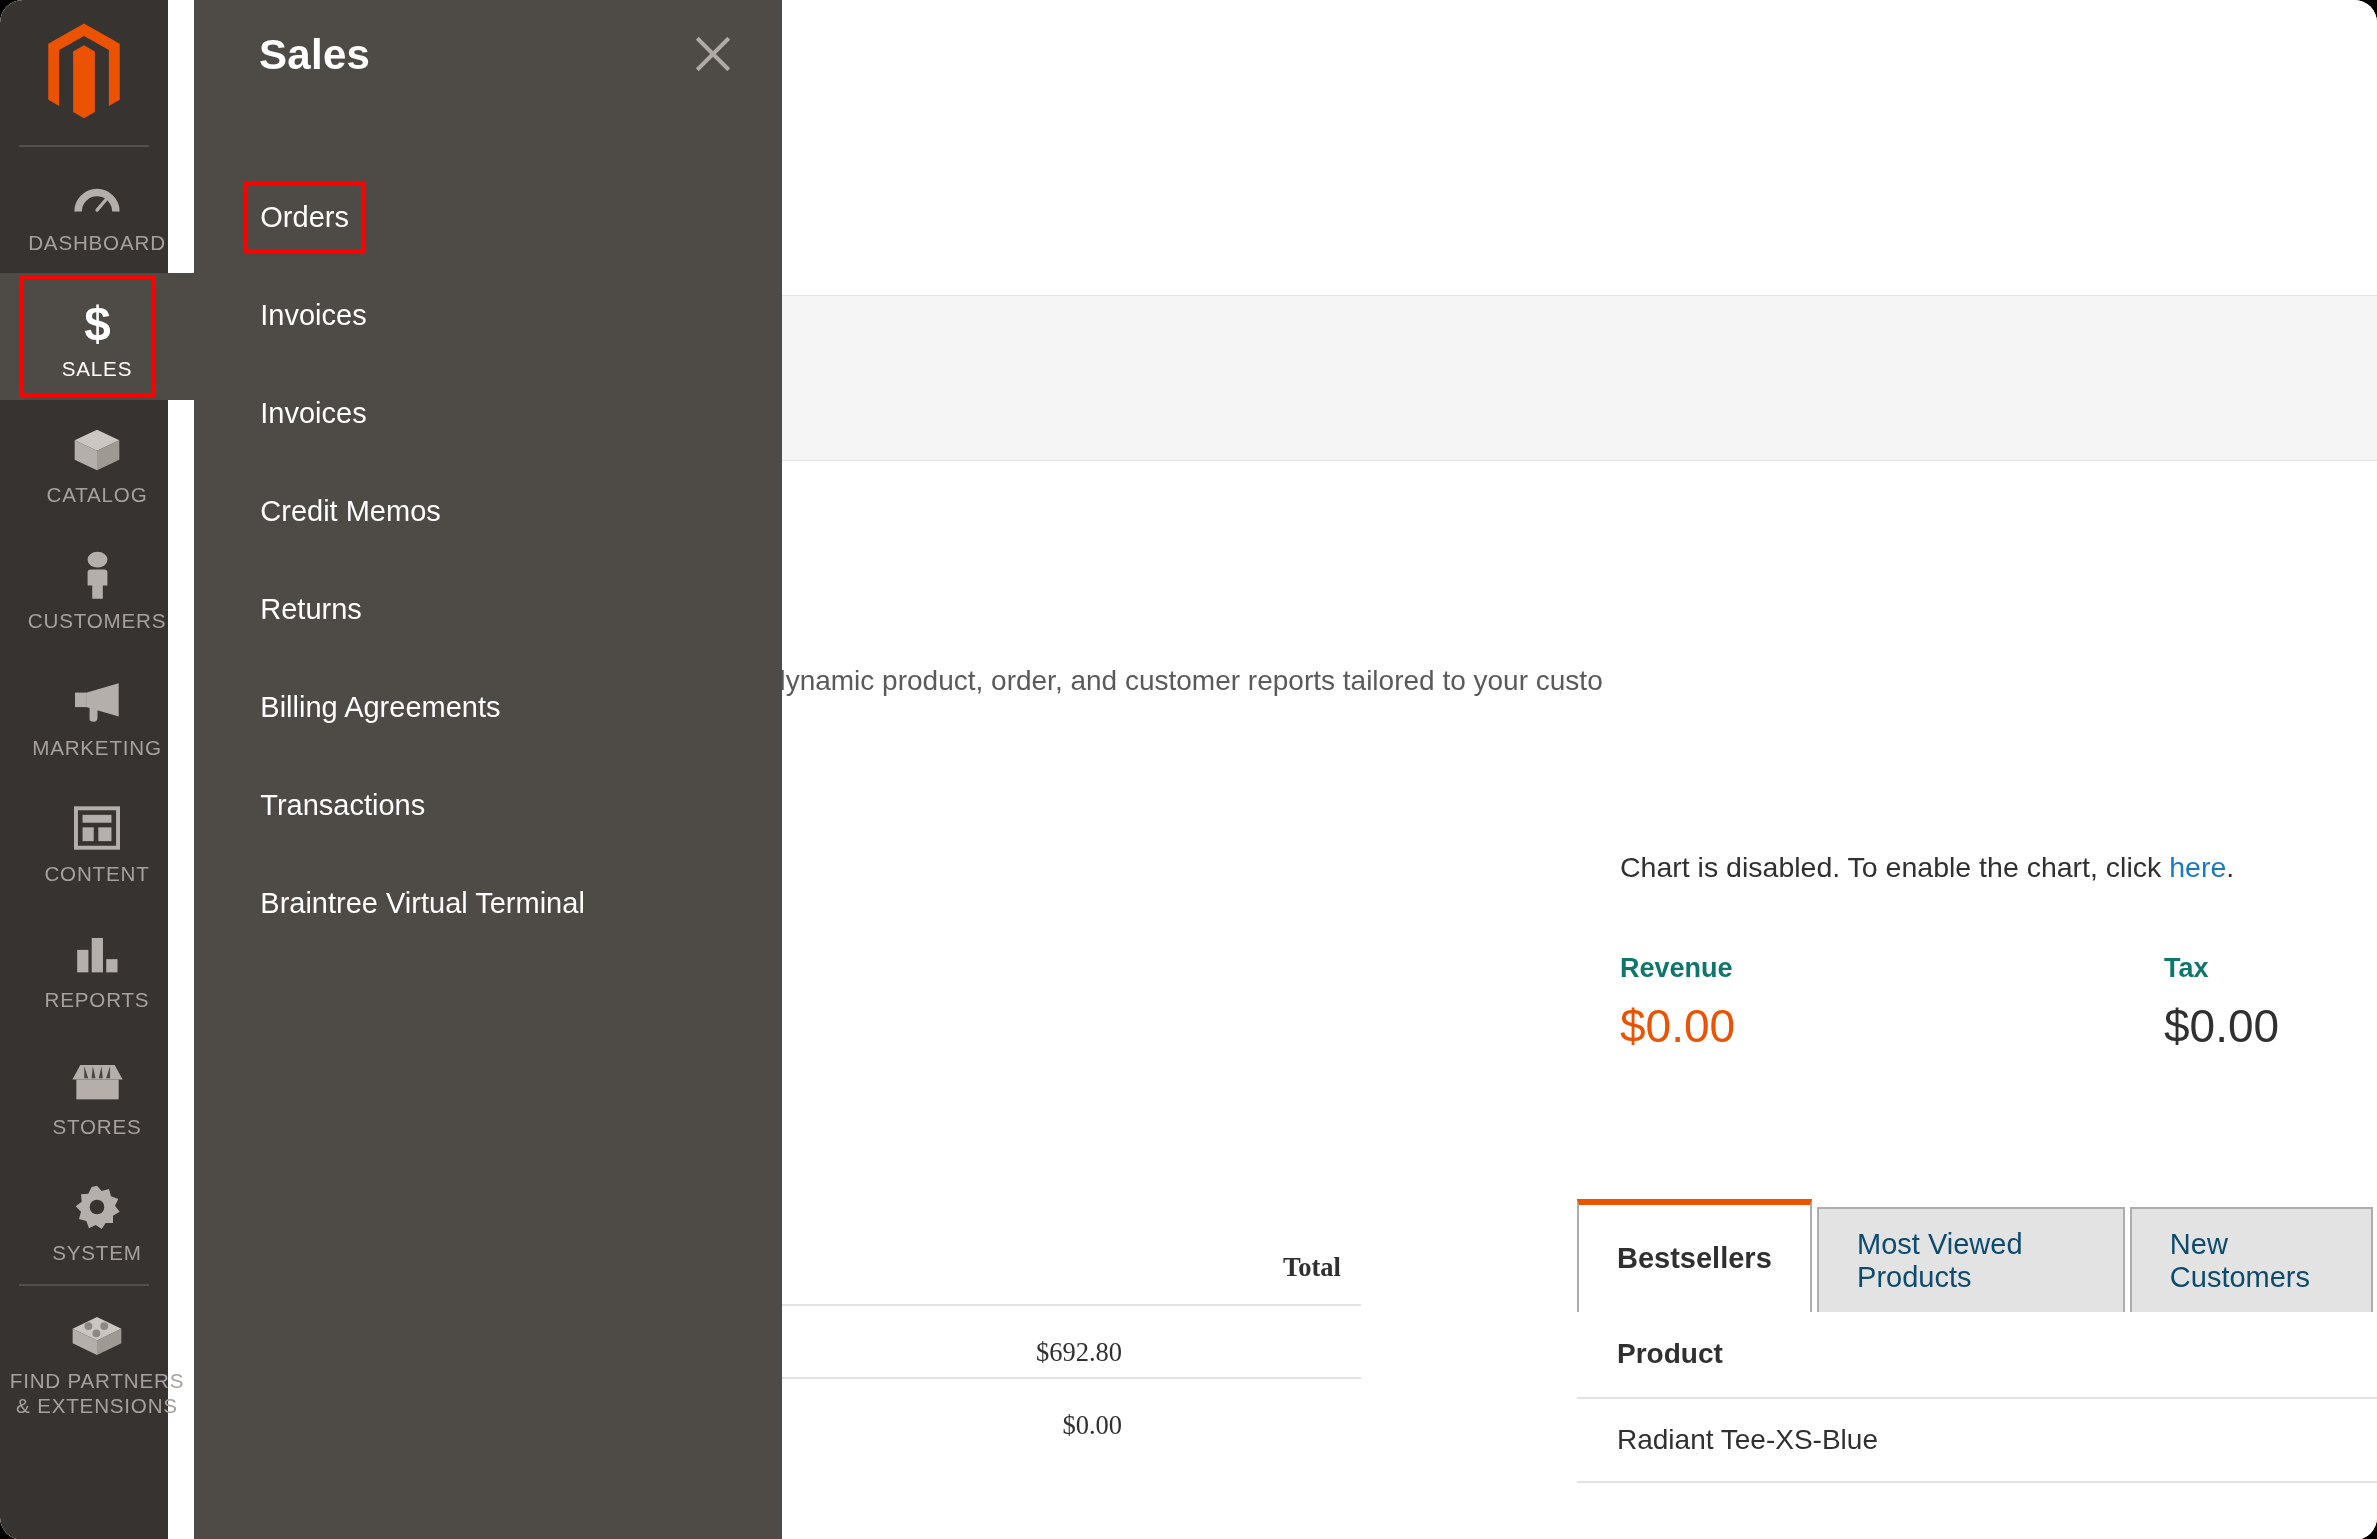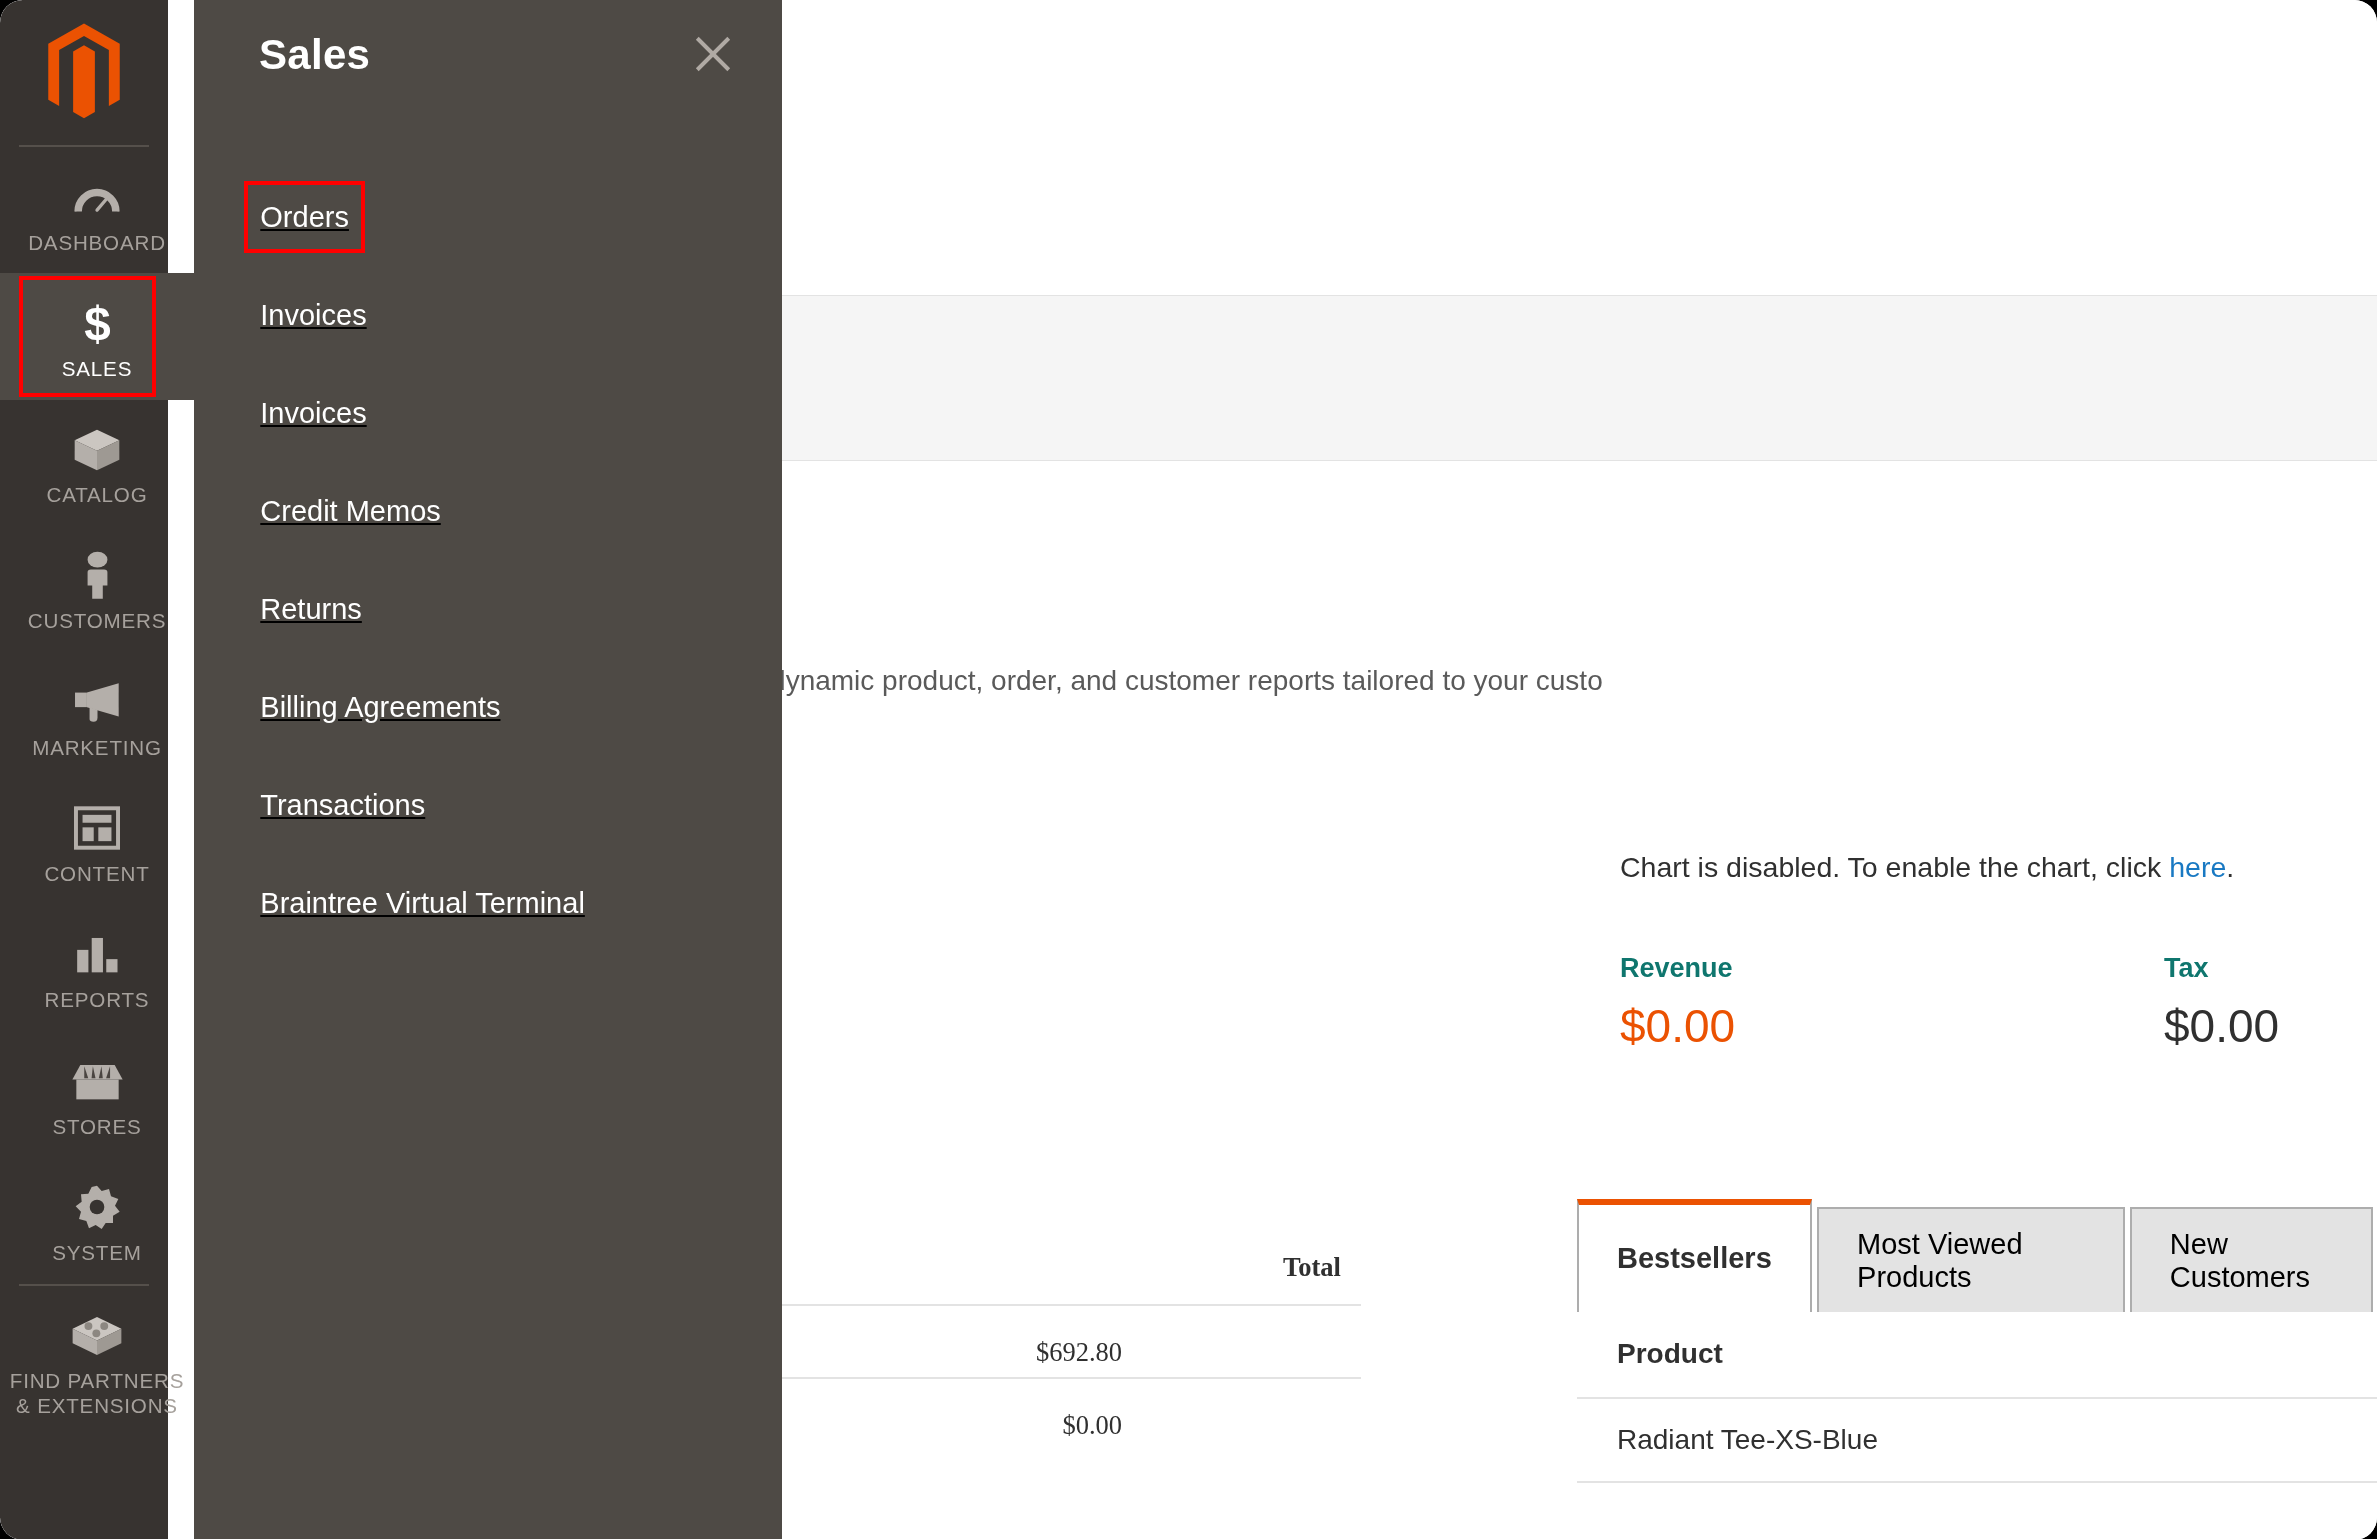--- a/index.html
+++ b/index.html
@@ -80,21 +80,21 @@
     color: #ffffff;
     font-size: 42px; font-weight: bold;
     letter-spacing: 0.3px;
     line-height: 1;
   }
   #flyout-close {
     width: 48px; height: 48px; cursor: pointer;
     display: flex; align-items: center; justify-content: center;
     margin-top: -4px; margin-right: 4px;
   }
-  #flyout-list { margin-top: 90px; text-decoration: underline; }
+  #flyout-list { margin-top: 90px; }
   .fl-item {
     padding: 0 65px;
     height: 98px;
     display: flex; align-items: center;
     color: #ffffff;
     font-size: 29px;
     cursor: pointer;
     position: relative;
   }
   .fl-item .fl-label { position: relative; display:inline-block; padding: 2.7px 1.3px; }
@@ -179,21 +179,21 @@
     display: flex; align-items: flex-end;
   }
   .tab {
     height: 105px;
     padding: 0 38px;
     display: flex; align-items: center; justify-content: center;
     font-size: 29px;
     background: #e3e3e3;
     border: 2px solid #adadad;
     border-bottom: none;
-    color: #000000;
+    color: #0c4a6e;
     cursor: pointer;
     margin-right: 5.3px;
   }
   .tab.active {
     background: #ffffff;
     border: 2px solid #adadad;
     border-top: 6.6px solid #eb5202;
     border-bottom: none;
     color: #303030;
     font-weight: bold;

